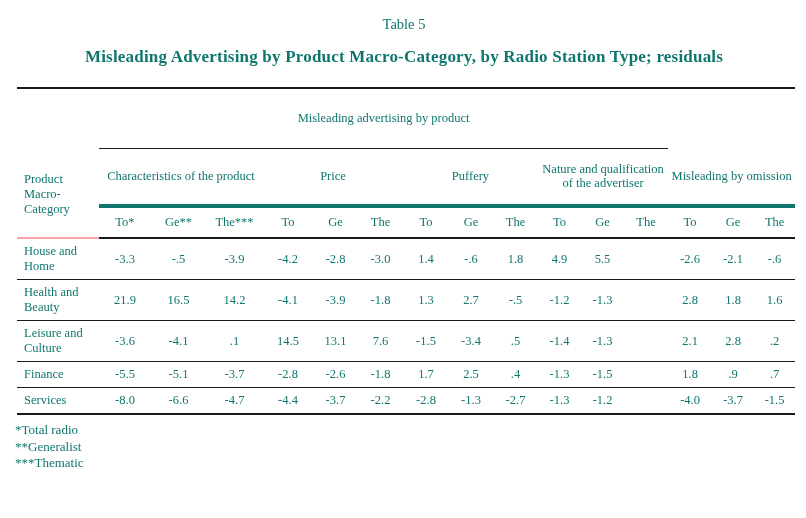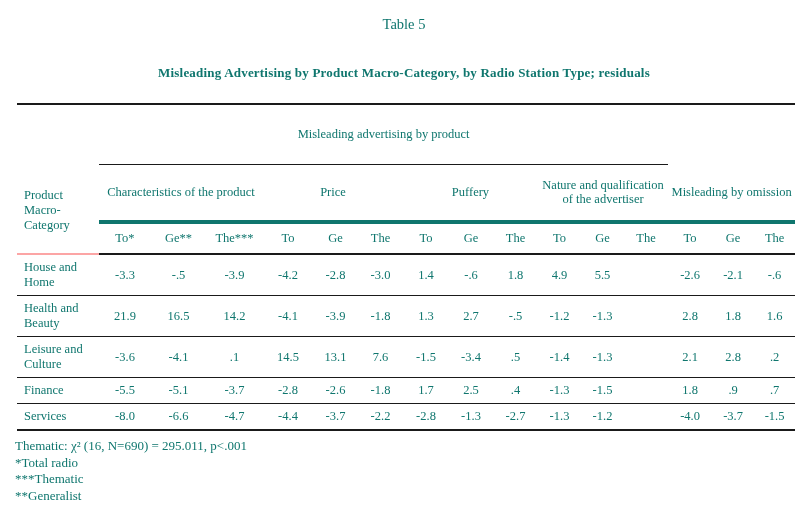--- a/index.html
+++ b/index.html
@@ -15,24 +15,24 @@
     overflow: hidden;
   }
   .caption {
     text-align: center;
     font-size: 14.5px;
     line-height: 20px;
     margin-top: 6px;
   }
   .subtitle {
     text-align: center;
-    font-size: 13px;
+    font-size: 17px;
     font-weight: bold;
     line-height: 18px;
-    margin-top: 30px;
+    margin-top: 14px;
     letter-spacing: 0.2px;
   }
   table.stats {
     border-collapse: collapse;
     table-layout: fixed;
     width: 778px;
     margin-left: 3px;
     margin-top: 21px;
     border-top: 2px solid #1a1a1a;
     border-bottom: 2px solid #1a1a1a;
@@ -241,19 +241,18 @@
           <td>-1.2</td>
           <td></td>
           <td>-4.0</td>
           <td>-3.7</td>
           <td>-1.5</td>
         </tr>
       </tbody>
   </table>
 
   <div class="notes">
-    <div class="note-line">Thematic: χ² (16, N=690) = 295.011, p&lt;.001</div>
     <div class="note-line">*Total radio</div>
+    <div class="note-line">**Generalist</div>
     <div class="note-line">***Thematic</div>
-    <div class="note-line">**Generalist</div>
   </div>
 
 </div>
 
 </body></html>

